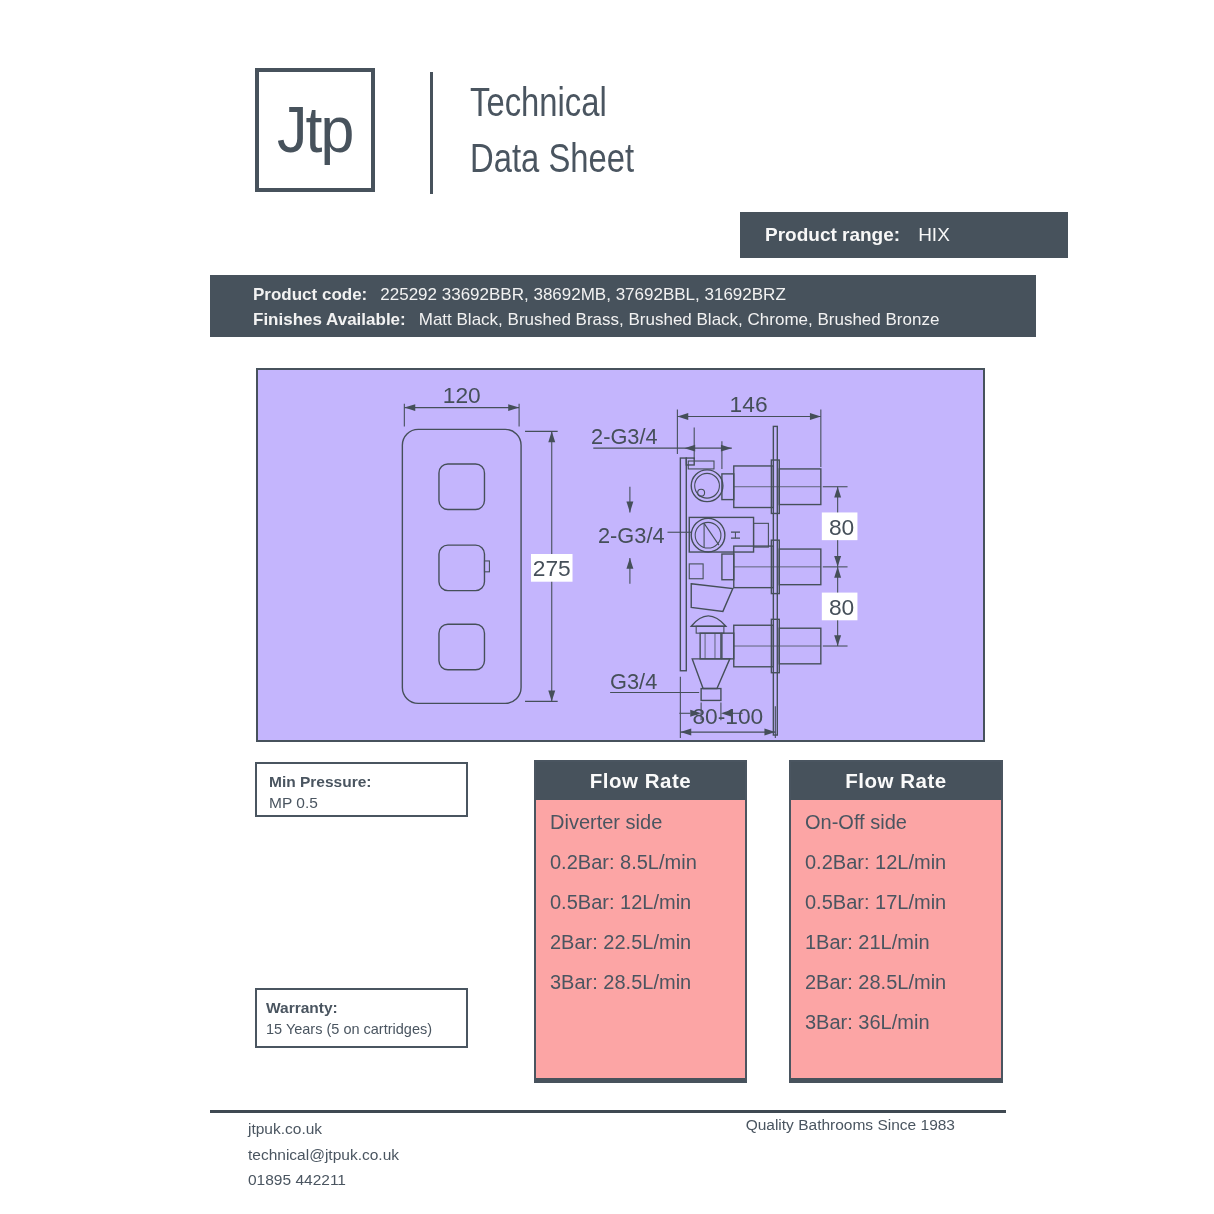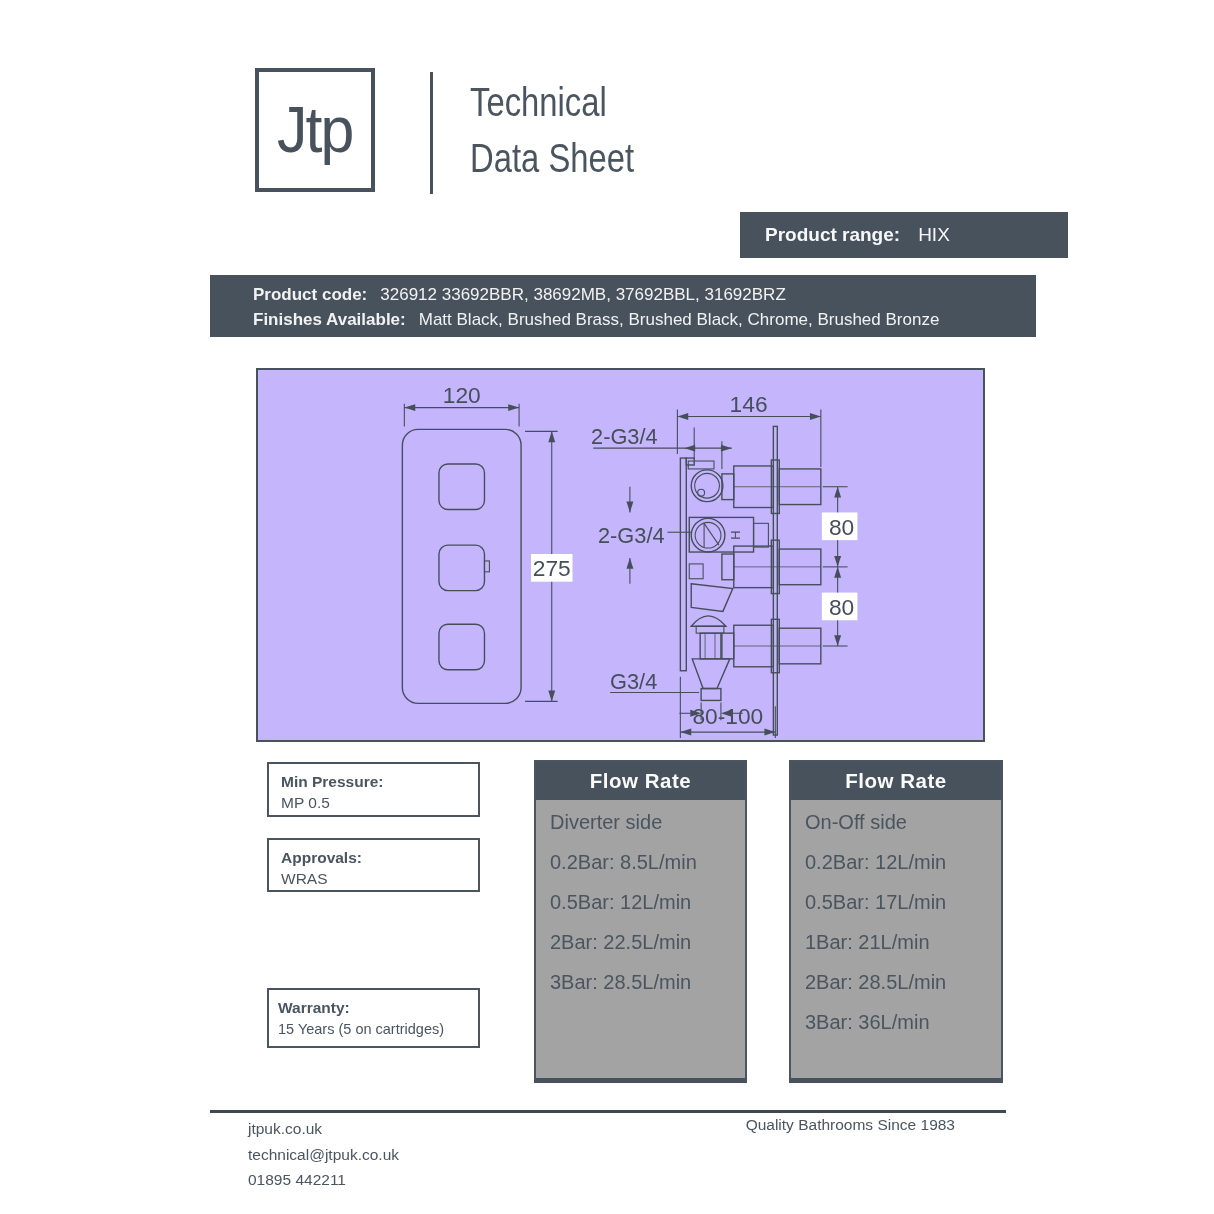--- a/index.html
+++ b/index.html
@@ -37,32 +37,32 @@
   .code-banner .lbl { font-weight:bold; margin-right:13px; }
   
   .drawing-box {
     position:absolute; left:256px; top:368px; width:729px; height:374px;
     border:2px solid #47525C; background:#c4b5fd;
   }
   .drawing-box svg { display:block; }
   
   .spec-box {
     position:absolute; left:255px; width:213px; border:2px solid #4A5560;
-    padding:7px 12px 0 12px; background:#fff;margin-left:12px;
+    padding:7px 12px 0 12px; background:#fff;
   }
   .spec-box .lbl { font-weight:bold; font-size:15.5px; line-height:21px; }
   .spec-box .val { font-size:15.5px; line-height:22px; }
   #spec-0 { top:762px; height:55px; }
   #spec-1 { top:838px; height:54px; }
   #spec-2 { top:913px; height:54px; }
   #spec-3 { top:988px; height:60px;padding-left:9px; }
   #spec-3 .val { font-size:14.5px; }
   
   .flow-table {
-    position:absolute; top:760px; height:323px; background:#a3a3a3;
+    position:absolute; top:760px; height:323px; background:#fca5a5;
     border:2px solid #4A5560; border-bottom:5px solid #47525C;
   }
   #flow-0 { left:534px; width:213px; }
   #flow-1 { left:789px; width:214px; }
   .ft-header {
     height:38px; background:#47525C; color:#FAFAFA; font-weight:bold; font-size:20.5px;
     display:flex; align-items:center; justify-content:center; letter-spacing:0.5px;
   }
   .ft-body { padding:2px 0 0 14px; font-size:20px; color:#4A5560; }
   .ft-sub { line-height:40px; height:40px; }
@@ -92,21 +92,21 @@
     <div>Data Sheet</div>
   </div>
 
   <div class="range-banner">
     <span class="lbl">Product range:</span>
     <span>HIX</span>
   </div>
 
   <div class="code-banner">
     <div>
-      <span class="lbl">Product code:</span><span>326912 33692BBR, 38692MB, 37692BBL, 31692BRZ</span>
+      <span class="lbl">Product code:</span><span>225292 33692BBR, 38692MB, 37692BBL, 31692BRZ</span>
     </div>
     <div>
       <span class="lbl">Finishes Available:</span><span>Matt Black, Brushed Brass, Brushed Black, Chrome, Brushed Bronze</span>
     </div>
   </div>
 
   <div class="drawing-box">
     <svg width="725" height="370" viewBox="0 0 729 374">
 
       <g>
@@ -235,24 +235,20 @@
         <polygon class="arr" points="521,366 510,362.5 510,369.5"></polygon>
         <text class="dimtxt" x="473" y="358" font-size="23" text-anchor="middle">80-100</text>
       </g>
     </svg>
   </div>
 
   <div class="spec-box" id="spec-0">
     <div class="lbl">Min Pressure:</div>
     <div class="val">MP 0.5</div>
   </div>
-  <div class="spec-box" id="spec-1">
-    <div class="lbl">Approvals:</div>
-    <div class="val">WRAS</div>
-  </div>
   <div class="spec-box" id="spec-3">
     <div class="lbl">Warranty:</div>
     <div class="val">15 Years (5 on cartridges)</div>
   </div>
 
   <div class="flow-table" id="flow-0">
     <div class="ft-header">Flow Rate</div>
     <div class="ft-body">
       <div class="ft-sub">Diverter side</div>
       <div class="ft-row">0.2Bar: 8.5L/min</div>

